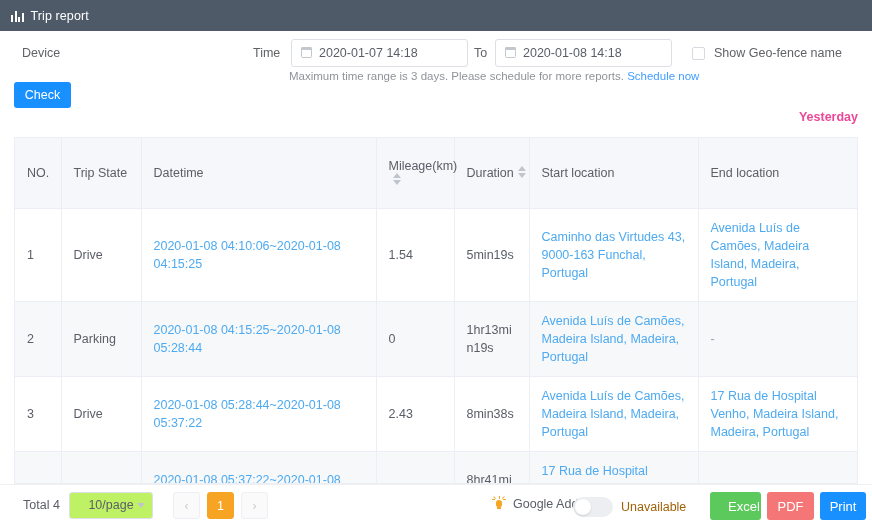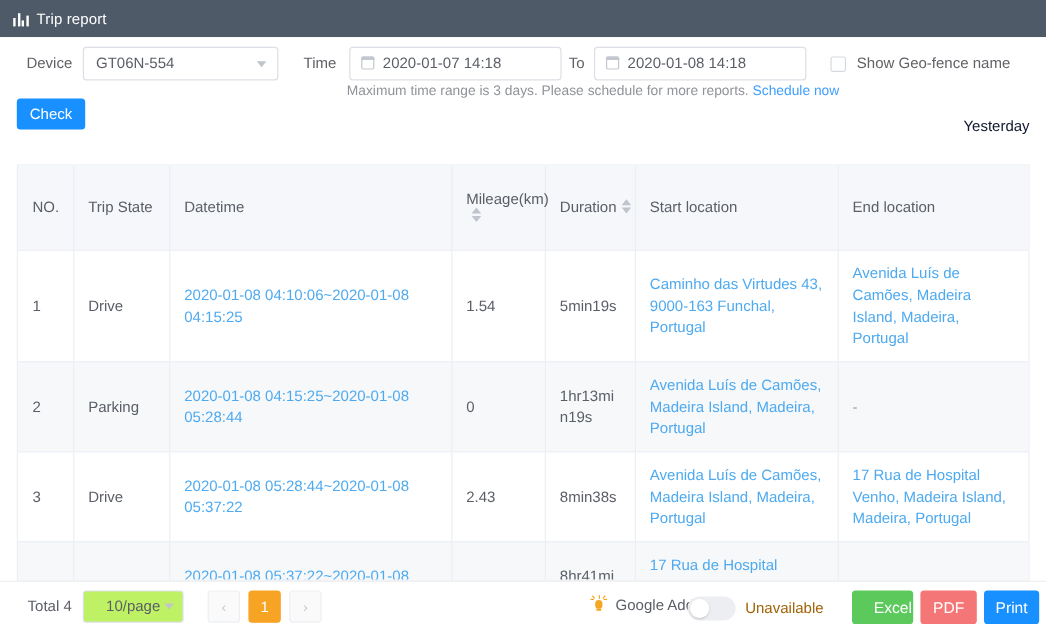--- a/index.html
+++ b/index.html
@@ -71,22 +71,22 @@
   .notice a { color:#409eff; text-decoration:none; }
 
   .btn-check {
     position:absolute; left:14px; top:51px; width:57px; height:26px;
     background:#1890ff; border:none; border-radius:3px;
     color:#fff; font-size:12.5px; font-family:inherit; cursor:pointer;
     display:flex; align-items:center; justify-content:center;
   }
 
   .yesterday {
-    position:absolute; right:14px; top:98px;
-    font-size:12.5px; color:#0f172a; text-decoration:none; cursor:pointer;
+    position:absolute; right:14px; top:110px;
+    font-size:12.5px; color:#ec4899; text-decoration:none; cursor:pointer;font-weight:bold;
   }
 
   
   .table-wrap {
     position:absolute; left:14px; top:137px; width:844px; height:347px;
     border:1px solid #ebeef5; border-top:1px solid #ebeef5; background:#fff;
     overflow:hidden;
   }
   table { width:100%; border-collapse:collapse; table-layout:fixed; }
   thead th {
@@ -186,24 +186,20 @@
         <i></i>
         <i></i>
       </span>
     <span class="title-text">Trip report</span>
   </div>
 
   <div class="filters">
     <div class="row1">
 
       <span class="lbl lbl-device">Device</span>
-      <div class="select-box">
-        <span>GT06N-554</span>
-        <span class="caret"></span>
-      </div>
 
       <span class="lbl lbl-time">Time</span>
 
       <div class="date-box date-from">
         <span class="cal-ico"></span>
         <span class="date-val">2020-01-07 14:18</span>
       </div>
 
       <span class="lbl lbl-to">To</span>
 

